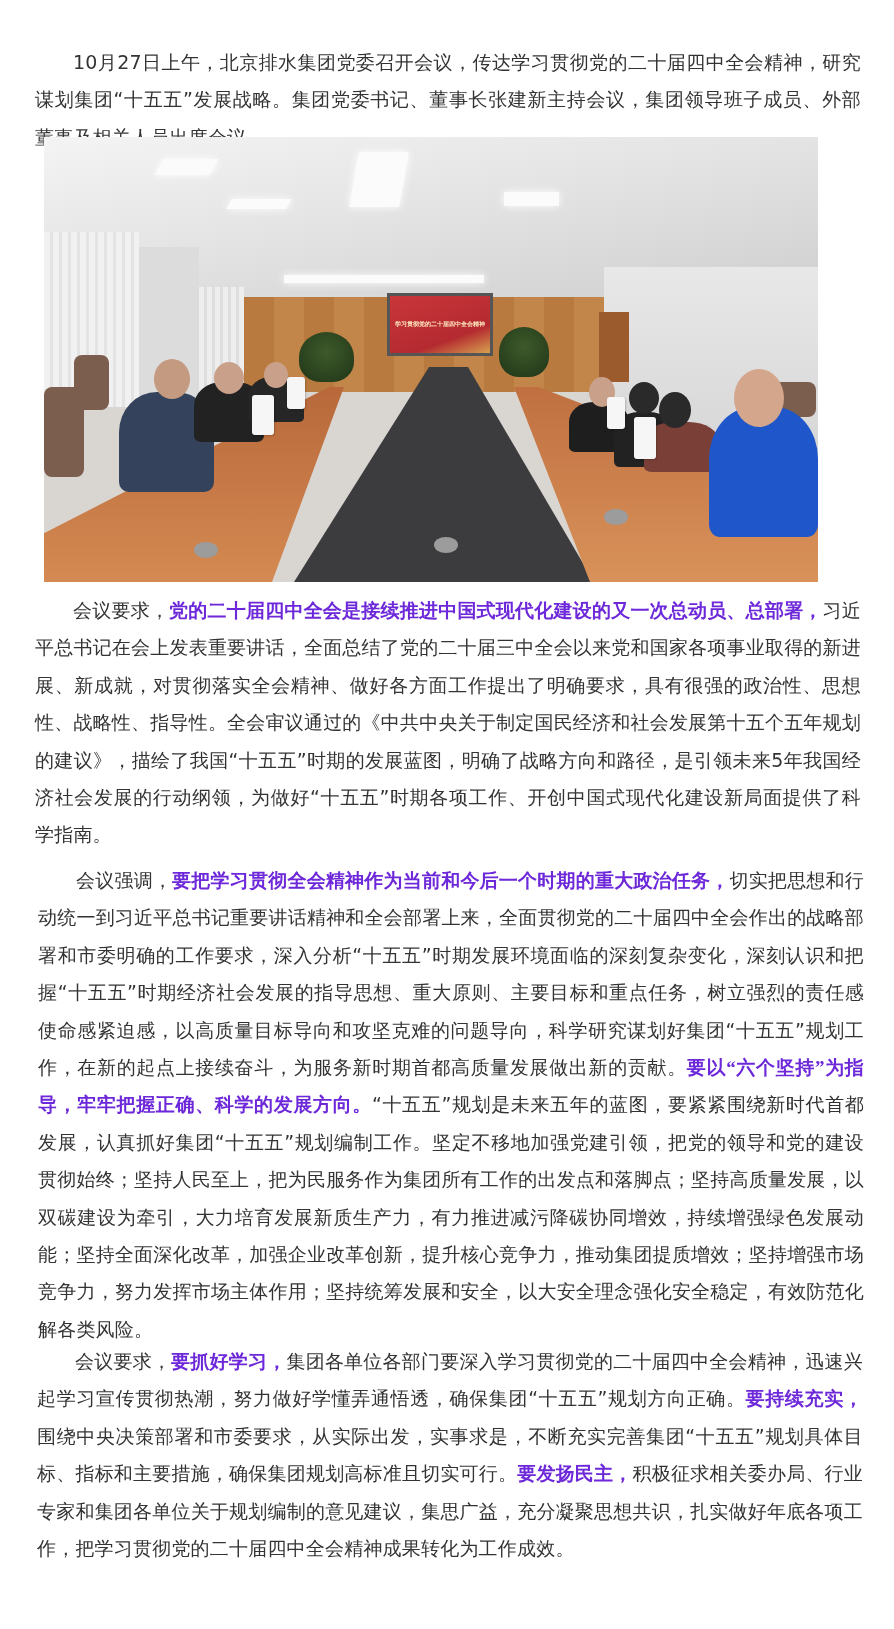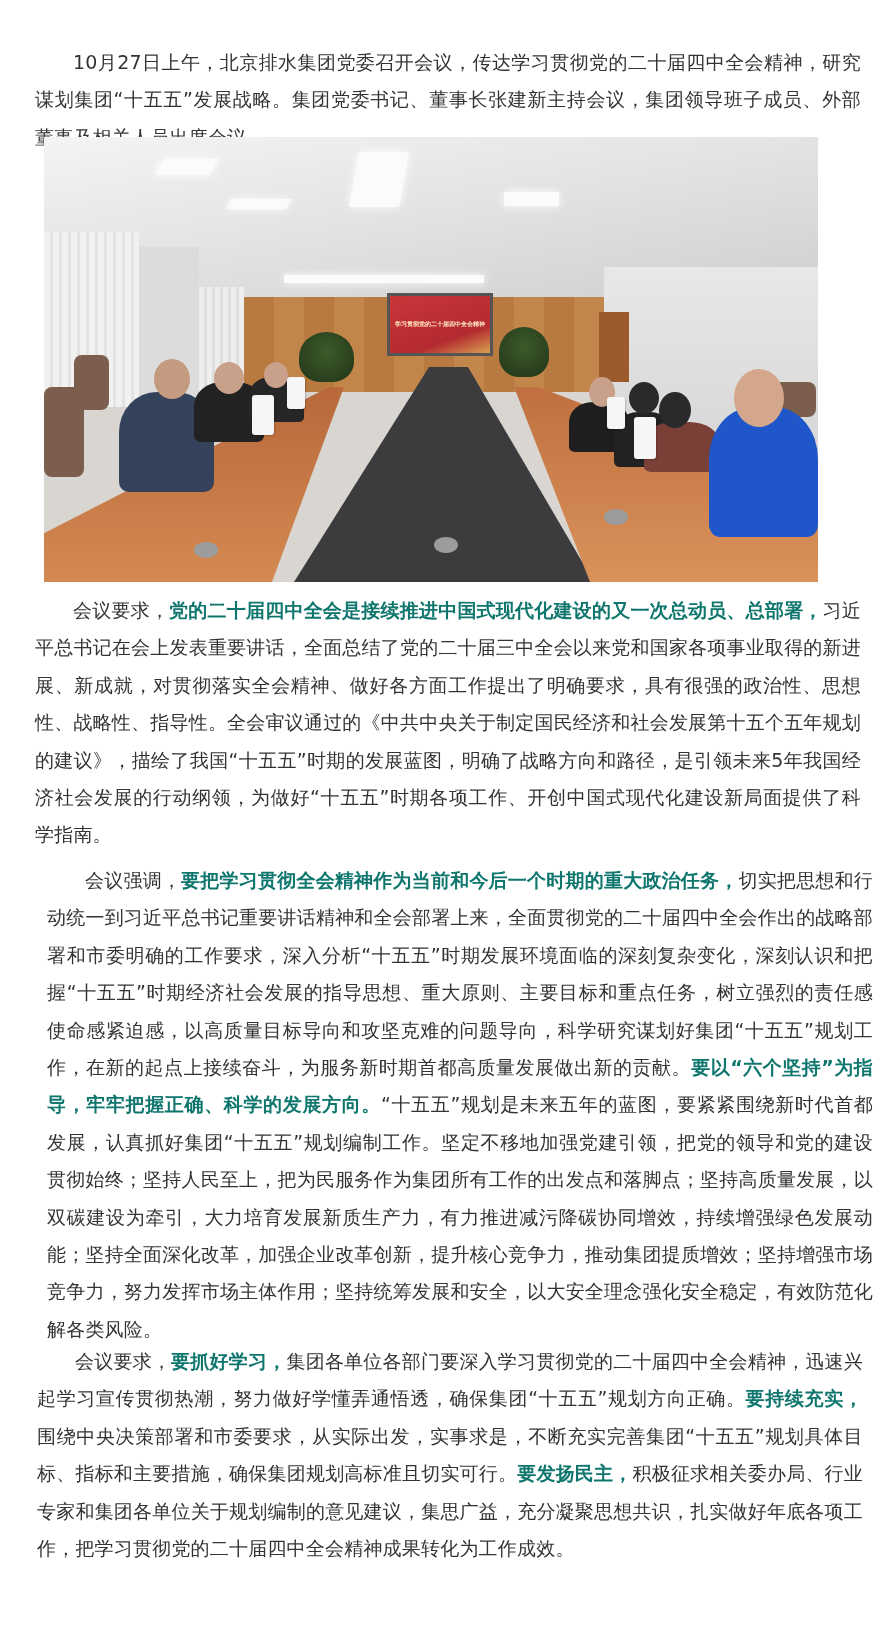--- a/index.html
+++ b/index.html
@@ -19,24 +19,24 @@
   }
   .para {
     margin: 0;
     font-size: 19px;
     line-height: 37.4px;
     text-indent: 2em;
     text-align: justify;
     letter-spacing: 0.2px;
     word-break: break-all;
   }
-  .hl { color: #0f766e; font-weight: bold; }
+  .hl { color: #6d28d9; font-weight: bold; font-family: Liberation Serif, serif; }
   #p1 { position: absolute; top: 7px; left: 0; width: 826px; margin-top: 37px; }
   #p2 { position: absolute; top: 592px; left: 0; width: 826px; }
-  #p3 { position: absolute; top: 862px; left: 12px; width: 826px; }
+  #p3 { position: absolute; top: 862px; left: 3px; width: 826px; }
   #p4 { position: absolute; top: 1343px; left: 2px; width: 826px; }
 
   
   .photo {
     position: absolute;
     left: 44px;
     top: 137px;
     width: 774px;
     height: 445px;
     overflow: hidden;

